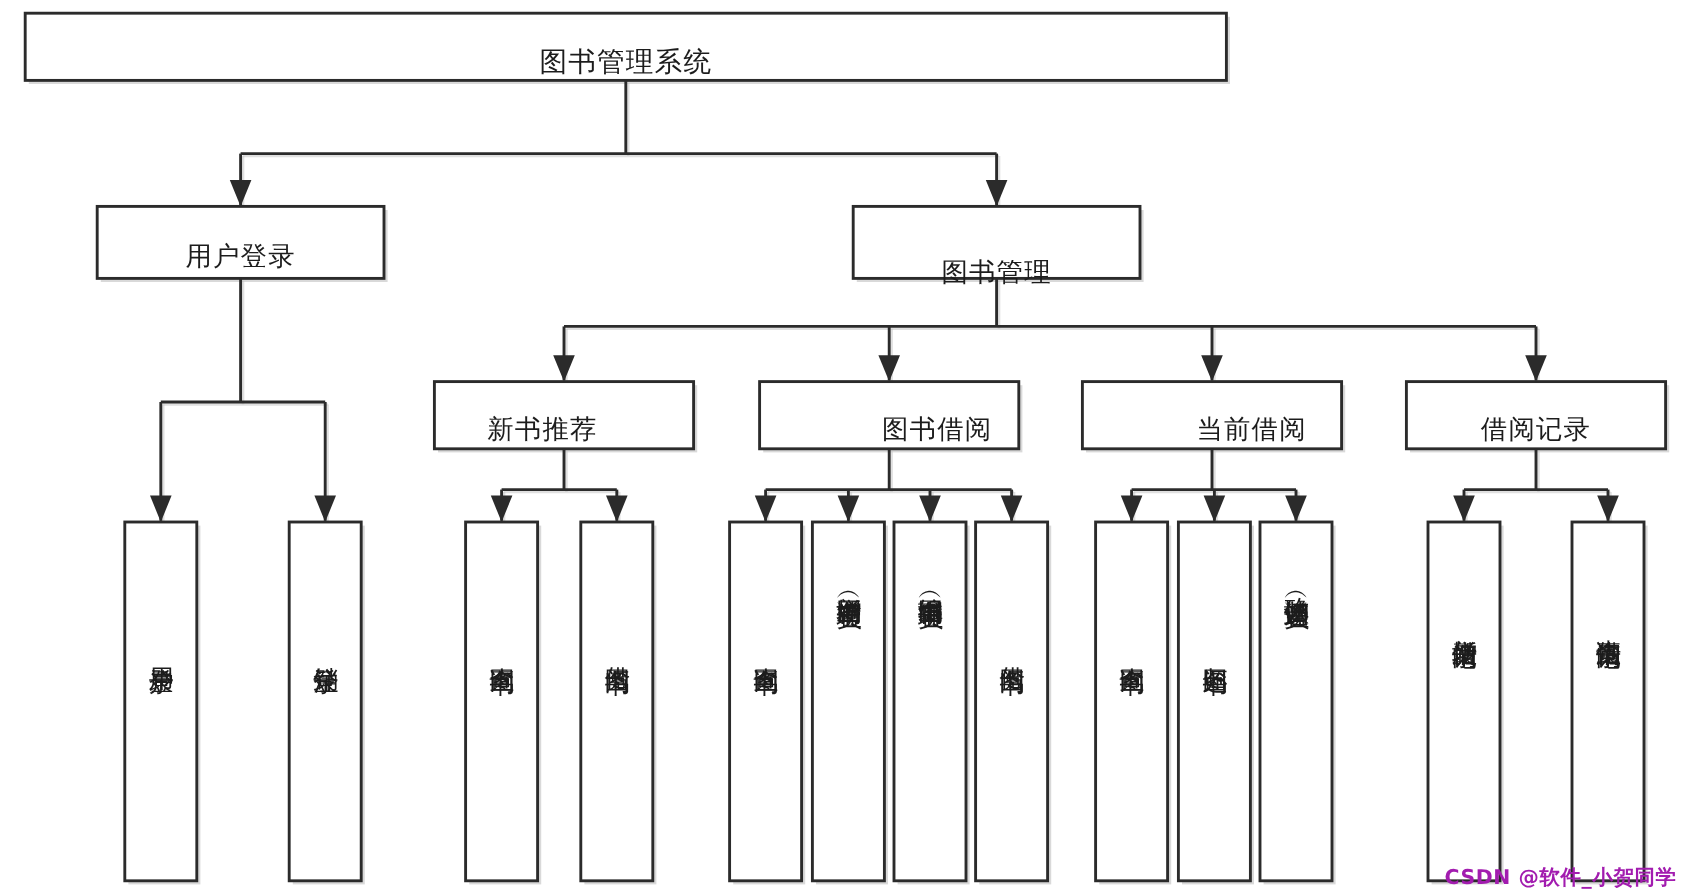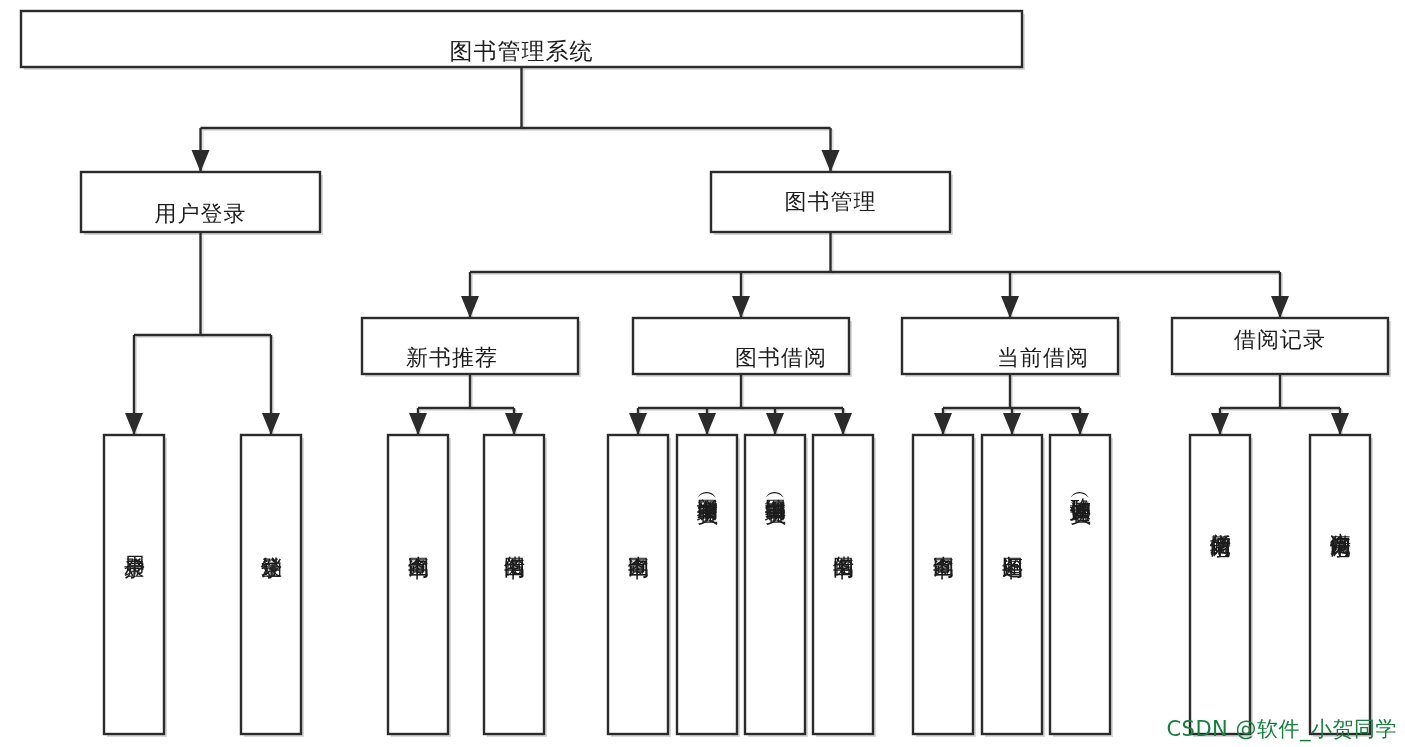--- a/index.html
+++ b/index.html
@@ -84,25 +84,26 @@
     letter-spacing: 1px;
     font-family: "DejaVu Sans", "Liberation Sans", sans-serif;
   }
   .title-label-text {
     font-size: 23px;
   }
   #watermark {
     position: absolute;
     right: 8px;
     bottom: 4px;
-    font-size: 21px;
-    color: #15803d;
+    font-size: 17px;
+    color: #a21caf;
     letter-spacing: 0.5px;
     font-family: "DejaVu Sans", "Liberation Sans", sans-serif;
     white-space: nowrap;
+    font-weight: bold;
   }
 </style>
 </head>
 <body>
 
 <div id="diagram-root">
   <svg class="diagram-canvas" id="diagram-svg" viewBox="0 0 1405 747" xmlns="http://www.w3.org/2000/svg">
       <rect x="24" y="14" width="1001" height="56" class="node-shadow"></rect>
       <rect x="21" y="11" width="1001" height="56" class="node-box"></rect>
       <line x1="523.5" y1="69" x2="523.5" y2="130" class="connector-shadow"></line>
@@ -235,21 +236,21 @@
       </div>
       <div class="hlabel-holder" style="left: 81px; top: 172px; width: 239px; height: 60px;">
         <span class="hlabel-text">用户登录</span>
       </div>
       <div class="vlabel-holder" style="left: 104px; top: 435px; width: 60px; height: 299px; padding-top: 103.5px; align-items: flex-start; box-sizing: border-box;">
         <span class="vlabel-text" style="font-size: 21px;">用户登录</span>
       </div>
       <div class="vlabel-holder" style="left: 241px; top: 435px; width: 60px; height: 299px; padding-top: 103.5px; align-items: flex-start; box-sizing: border-box;">
         <span class="vlabel-text" style="font-size: 21px;">注销登录</span>
       </div>
-      <div class="hlabel-holder" style="left: 711px; top: 160px; width: 239px; height: 60px;">
+      <div class="hlabel-holder" style="left: 711px; top: 185px; width: 239px; height: 60px;">
         <span class="hlabel-text">图书管理</span>
       </div>
       <div class="hlabel-holder" style="left: 344px; top: 318px; width: 216px; height: 56px;">
         <span class="hlabel-text">新书推荐</span>
       </div>
       <div class="vlabel-holder" style="left: 388px; top: 435px; width: 60px; height: 299px; padding-top: 103.5px; align-items: flex-start; box-sizing: border-box;">
         <span class="vlabel-text" style="font-size: 21px;">查询图书</span>
       </div>
       <div class="vlabel-holder" style="left: 484px; top: 435px; width: 60px; height: 299px; padding-top: 103.5px; align-items: flex-start; box-sizing: border-box;">
         <span class="vlabel-text" style="font-size: 21px;">借阅图书</span>
@@ -274,21 +275,21 @@
       </div>
       <div class="vlabel-holder" style="left: 913px; top: 435px; width: 60px; height: 299px; padding-top: 103.5px; align-items: flex-start; box-sizing: border-box;">
         <span class="vlabel-text" style="font-size: 21px;">查询图书</span>
       </div>
       <div class="vlabel-holder" style="left: 982px; top: 435px; width: 60px; height: 299px; padding-top: 103.5px; align-items: flex-start; box-sizing: border-box;">
         <span class="vlabel-text" style="font-size: 21px;">归还图书</span>
       </div>
       <div class="vlabel-holder" style="left: 1050px; top: 435px; width: 60px; height: 299px; padding-top: 46px; align-items: flex-start; box-sizing: border-box;">
         <span class="vlabel-text" style="font-size: 21px;">确认归还（管理员）</span>
       </div>
-      <div class="hlabel-holder" style="left: 1172px; top: 300px; width: 216px; height: 56px;">
+      <div class="hlabel-holder" style="left: 1172px; top: 318px; width: 216px; height: 56px;">
         <span class="hlabel-text">借阅记录</span>
       </div>
       <div class="vlabel-holder" style="left: 1190px; top: 435px; width: 60px; height: 299px; padding-top: 80.5px; align-items: flex-start; box-sizing: border-box;">
         <span class="vlabel-text" style="font-size: 21px;">新增借阅记录</span>
       </div>
       <div class="vlabel-holder" style="left: 1310px; top: 435px; width: 60px; height: 299px; padding-top: 80.5px; align-items: flex-start; box-sizing: border-box;">
         <span class="vlabel-text" style="font-size: 21px;">查询借阅记录</span>
       </div>
     </div>
   <div id="watermark">CSDN @软件_小贺同学</div>

